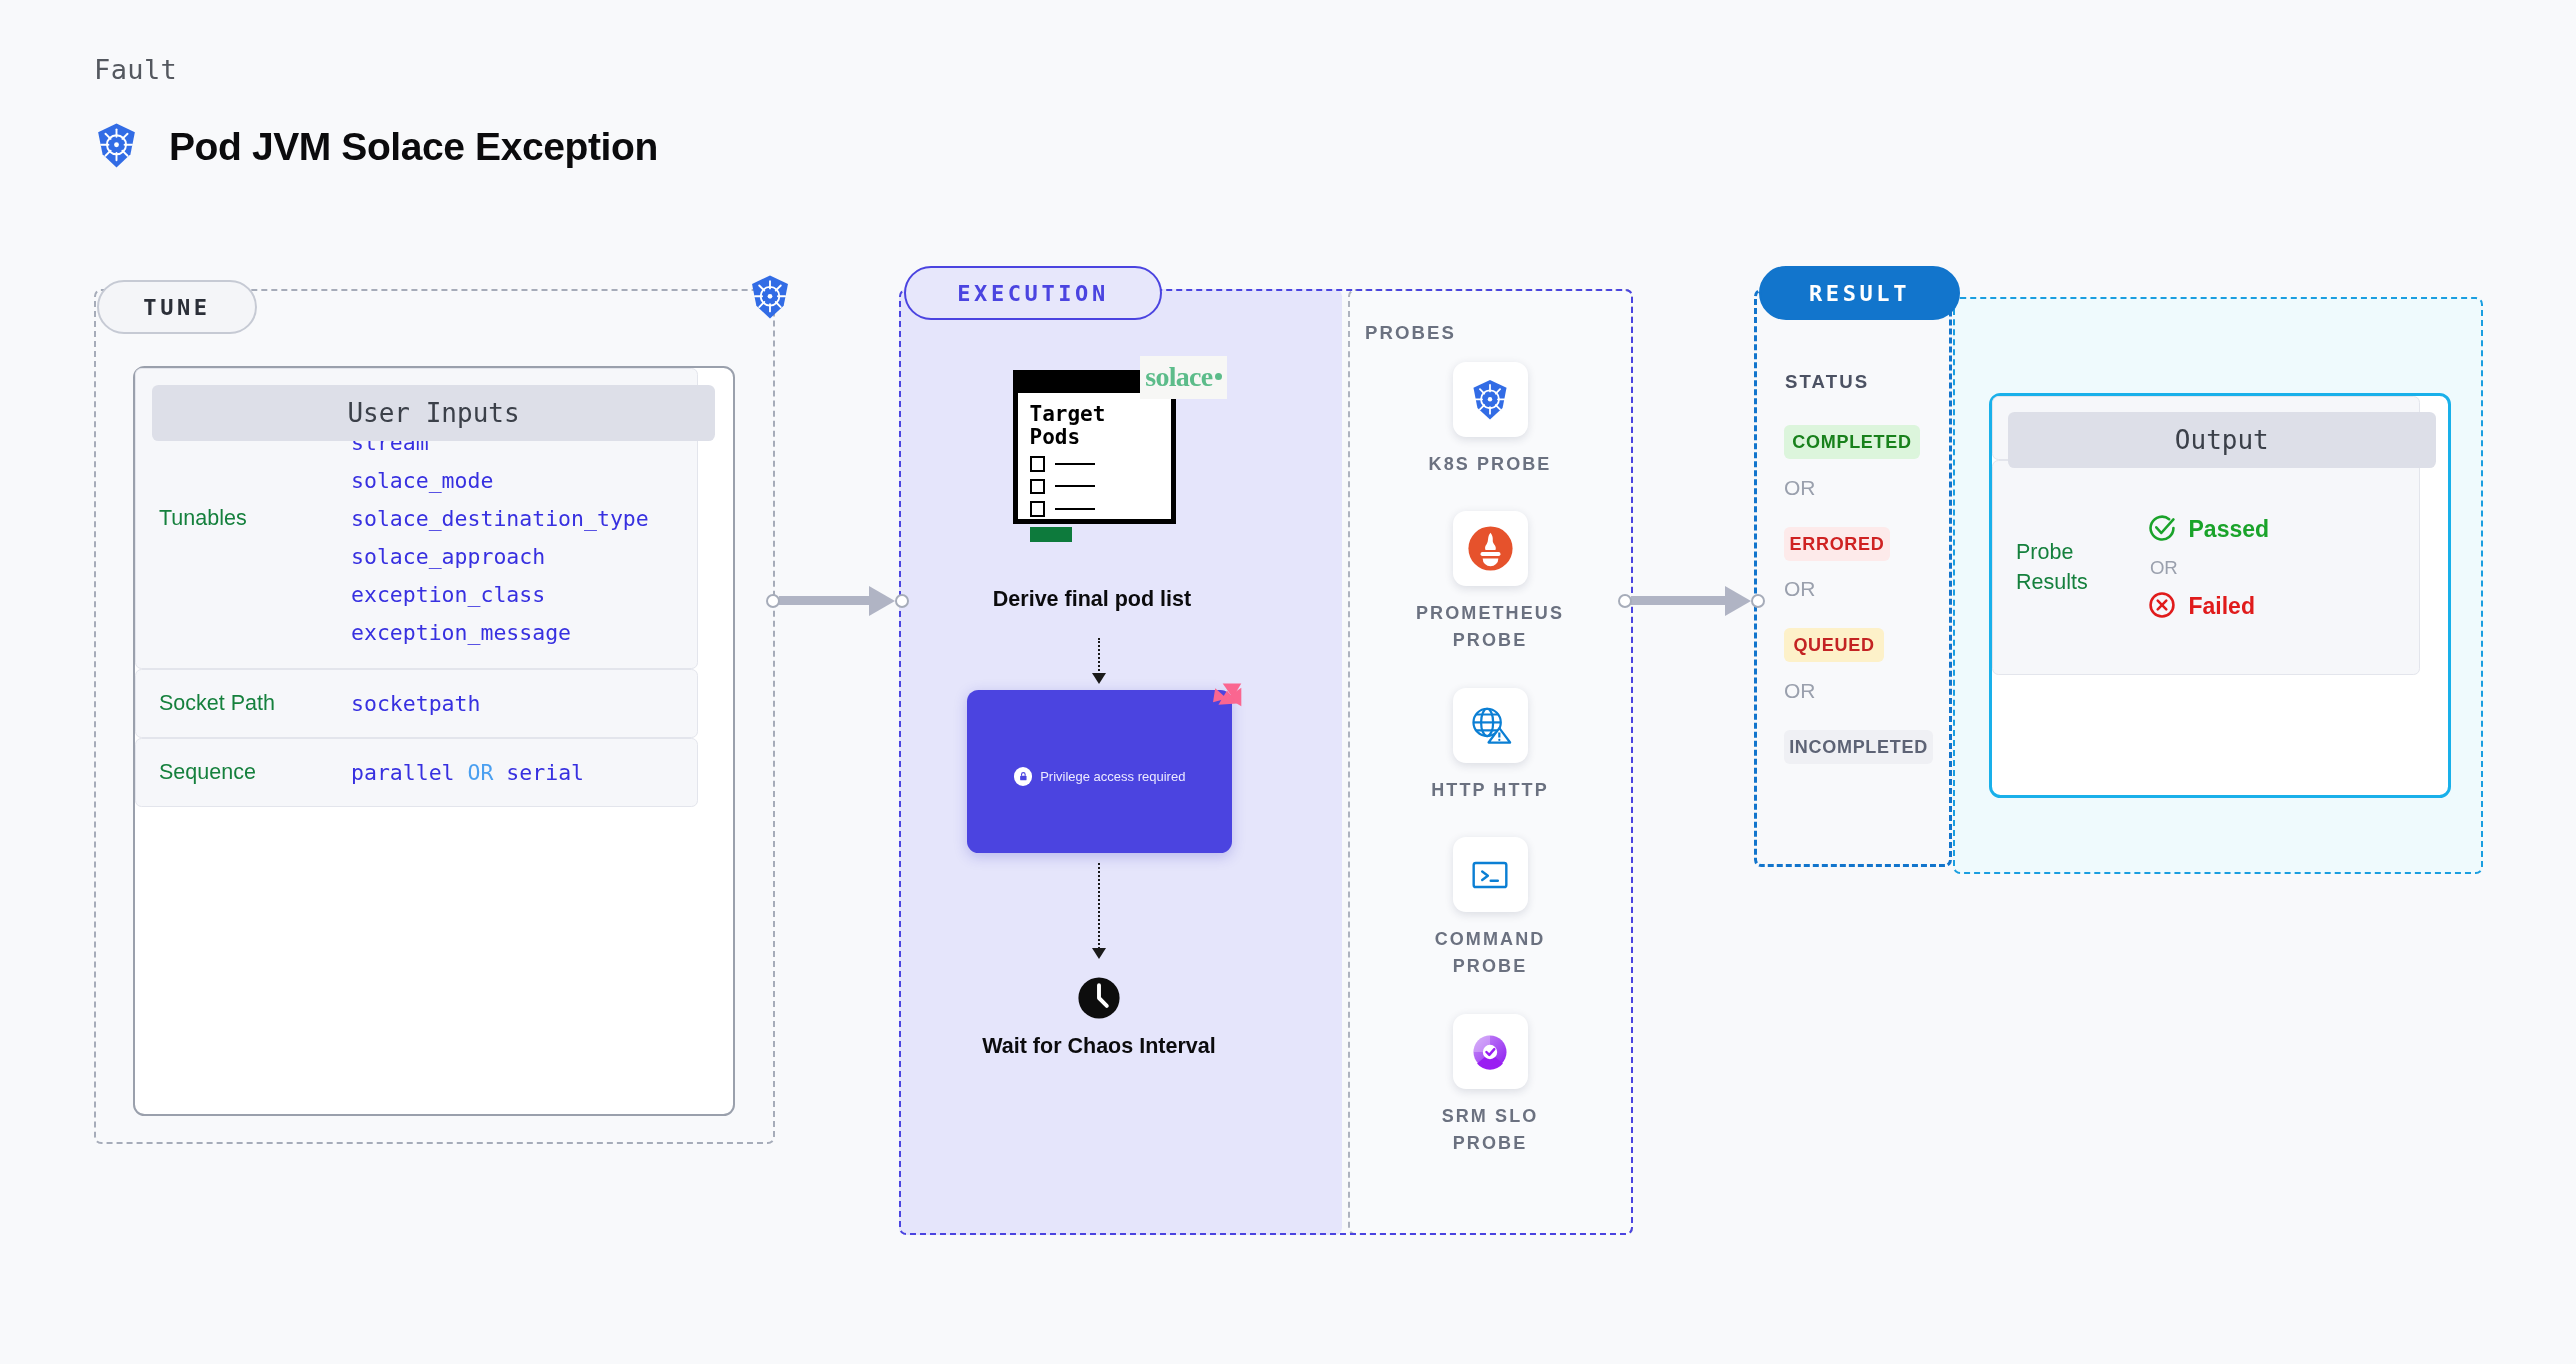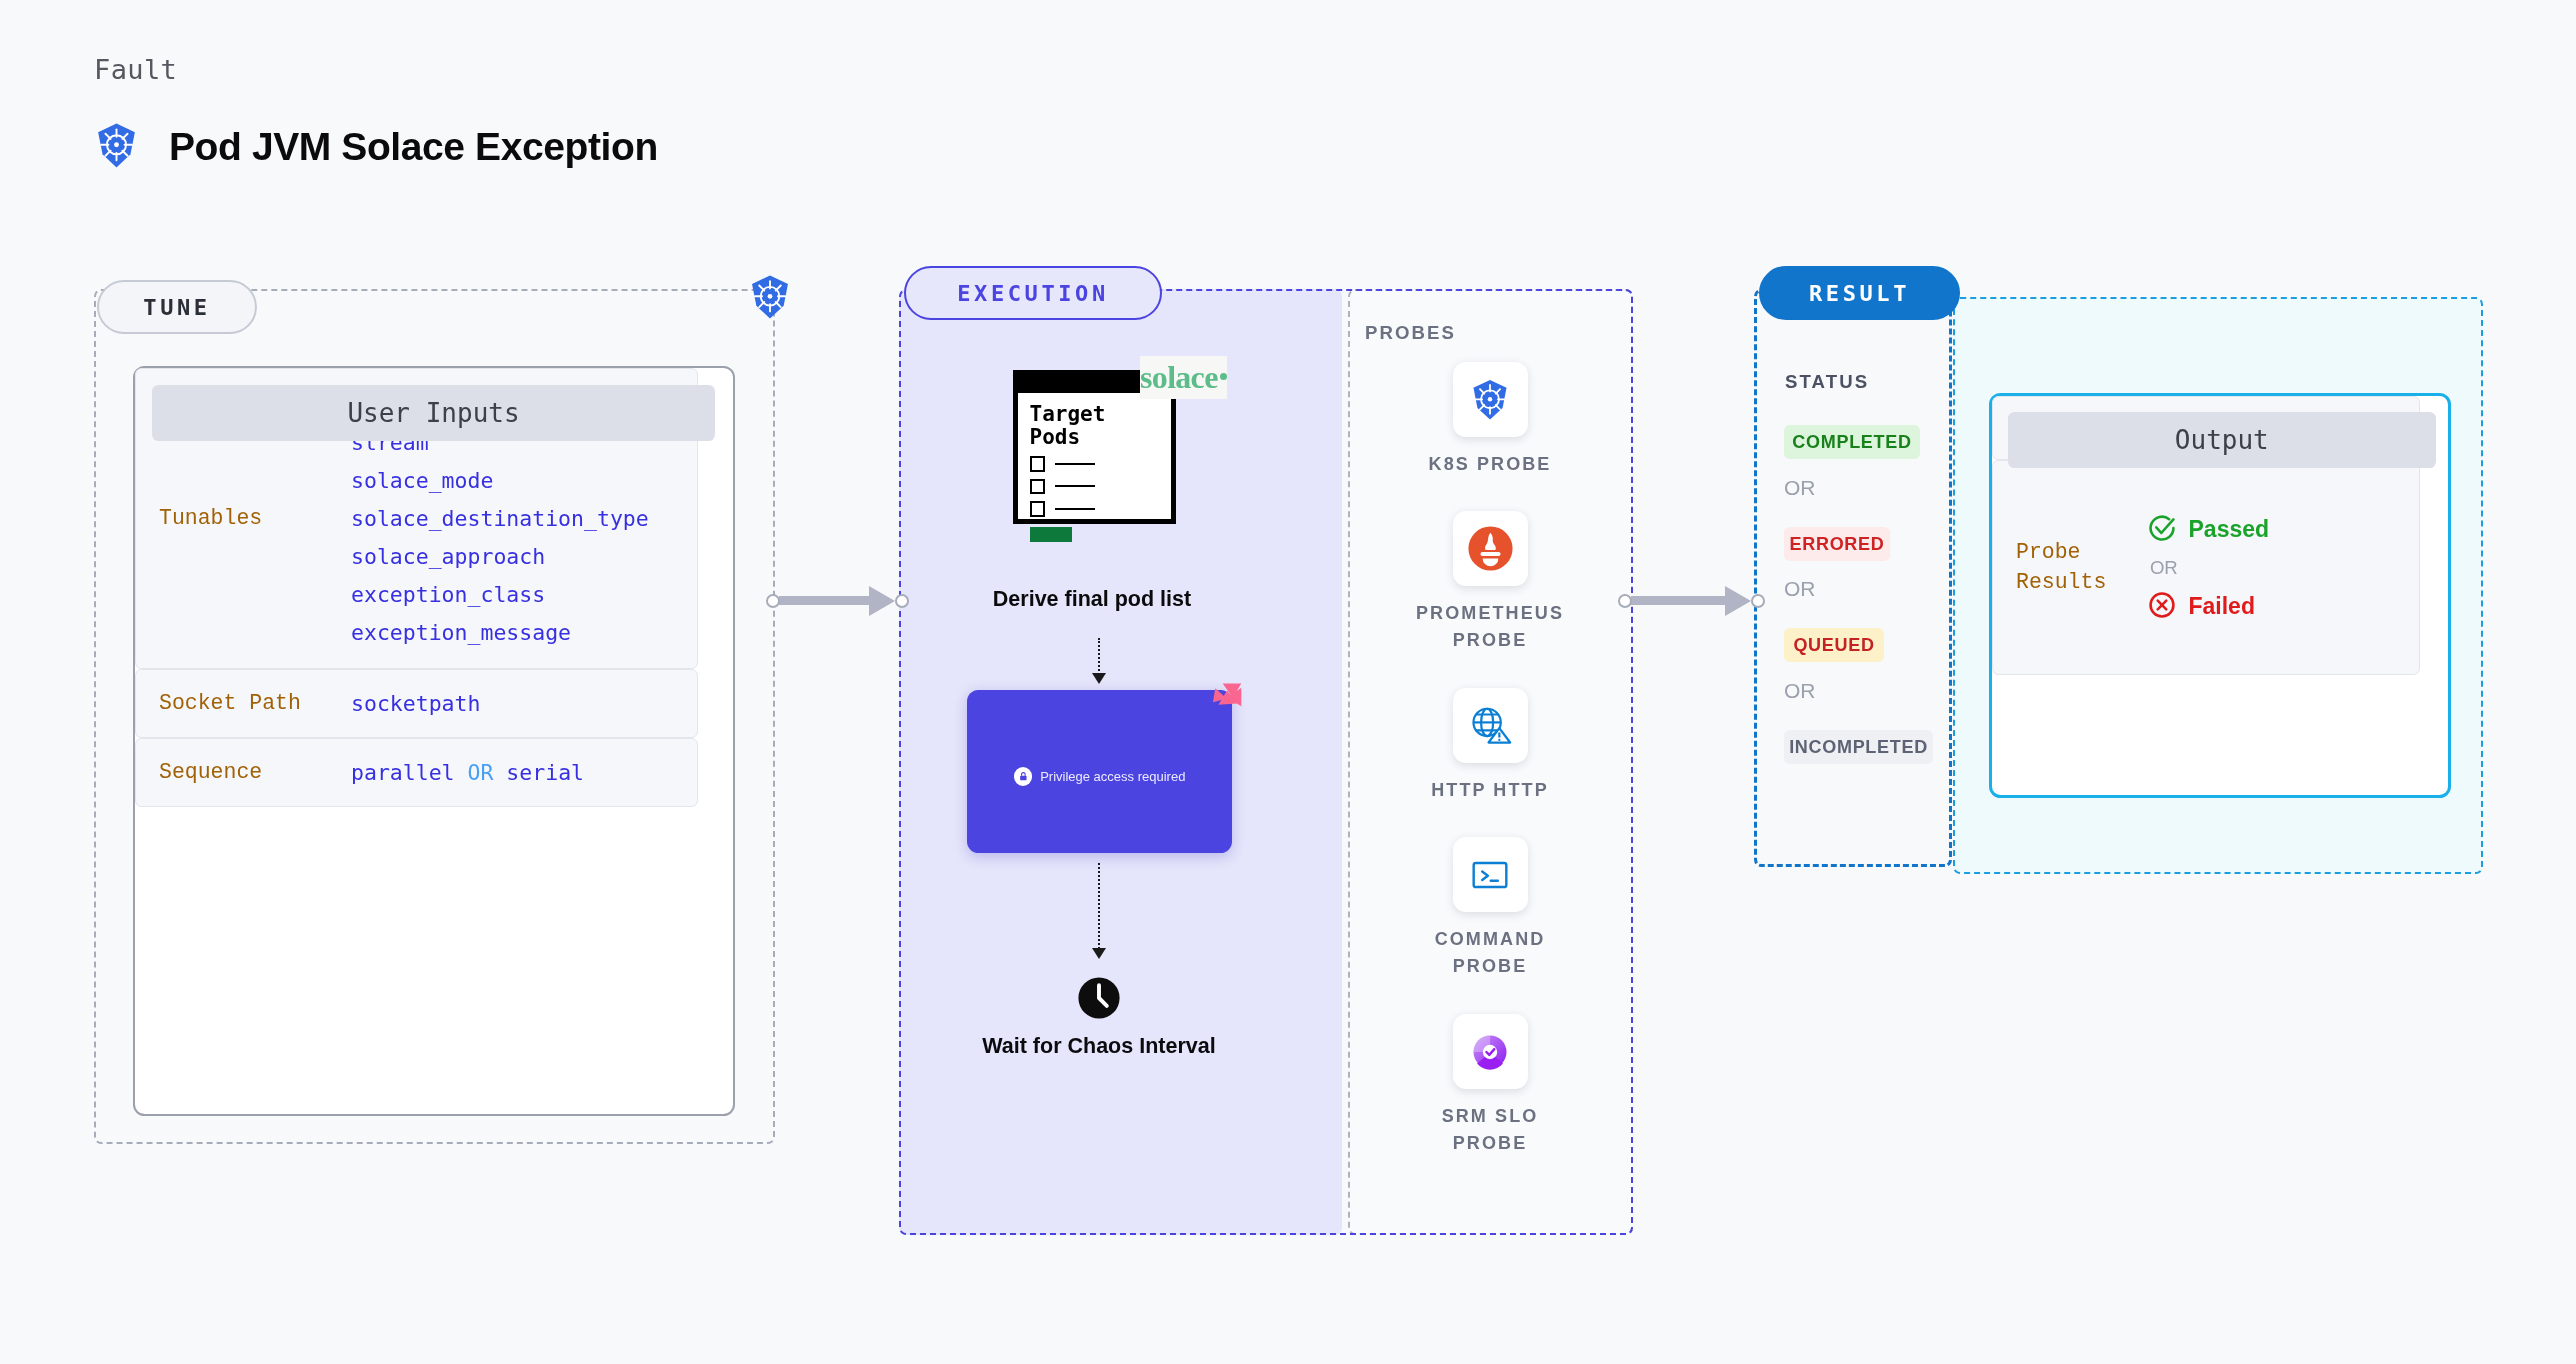--- a/index.html
+++ b/index.html
@@ -58,21 +58,21 @@
   .card-header {
     background: #dddfe8; border-radius: 6.4px;
     display: flex; align-items: center; justify-content: center;
     font-family: "DejaVu Sans Mono", monospace; font-size: 26px; color: #3b4049; font-weight: 400;
   }
   .kv-row {
     background: #f6f7fa; border: 1.4px solid #e3e5ec; border-radius: 6.4px;
     display: flex; align-items: center;
   }
   .kv-label {
-    font-family: Liberation Mono, monospace; font-size: 21.5px; color: #a16207;
+    font-family: Liberation Sans, sans-serif; font-size: 21.5px; color: #15803d;
     width: 215px; padding-left: 23px; line-height: 1.35;
   }
   .kv-vals { font-family: "DejaVu Sans Mono", monospace; font-size: 21.5px; color: #3730e0; line-height: 1.55; }
   .req-label {
     font-family: "Liberation Sans", sans-serif; font-size: 17px; color: #8b909b;
     letter-spacing: 2.1px; font-weight: 600; margin-bottom: 13px;
   }
   .tunable-item { font-family: "DejaVu Sans Mono", monospace; font-size: 21.5px; color: #3730e0; margin-bottom: 13px; }
   .sep { color: #7a86f0; }
   .or-kw { color: #4a9ff0; }
@@ -116,21 +116,21 @@
     color: #000; line-height: 1.12; padding: 10px 0 0 11.5px;
   }
   .pods-line { display: flex; align-items: center; gap: 10px; margin: 6.4px 0 0 11.5px; }
   .pods-chk { width: 15.8px; height: 15.8px; border: 2.1px solid #000; background: #fff; }
   .pods-dash { width: 40px; height: 2.1px; background: #000; }
   .pods-green { width: 42px; height: 15px; background: #0d7a3c; margin: 10px 0 0 11.5px; }
   #solace-logo {
     position: absolute; left: 127px; top: -14.3px; width: 87px; height: 43px;
     background: #f7f7f5; display: flex; align-items: center; justify-content: center;
     font-family: "Liberation Serif", serif; font-weight: 700; font-style: normal;
-    font-size: 32px; color: #5cbc8a; letter-spacing: -0.7px;
+    font-size: 28px; color: #5cbc8a; letter-spacing: -0.7px;
   }
   #solace-logo .dot { display:inline-block; width:7.2px; height:7.2px; border-radius:50%; background:#5cbc8a; margin-left:2.1px; margin-bottom:1.4px;}
   .step-caption {
     position: absolute; text-align: center;
     font-family: "Liberation Sans", sans-serif; font-size: 21.5px; font-weight: 700;
     color: #0b0b0d; line-height: 1.32;
   }
   #derive-caption { left: 927px; top: 585px; width: 330px; }
 
   .vline-dotted {

